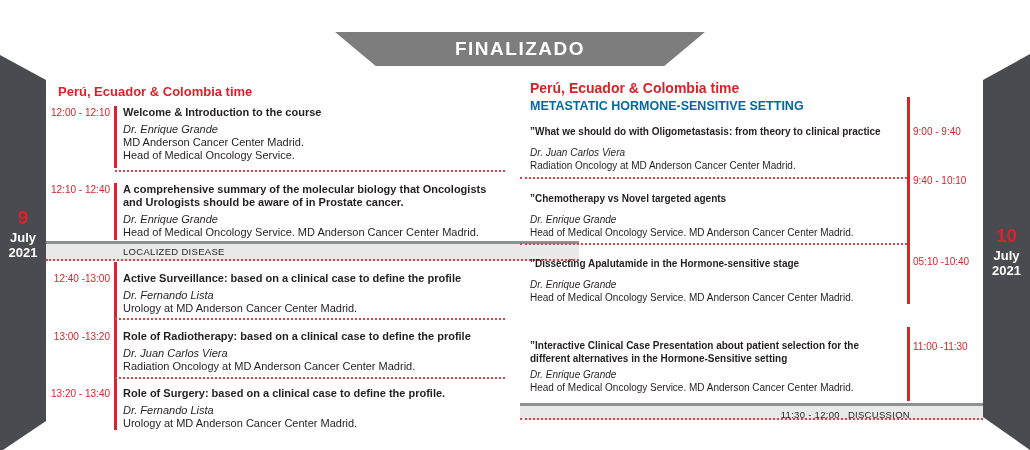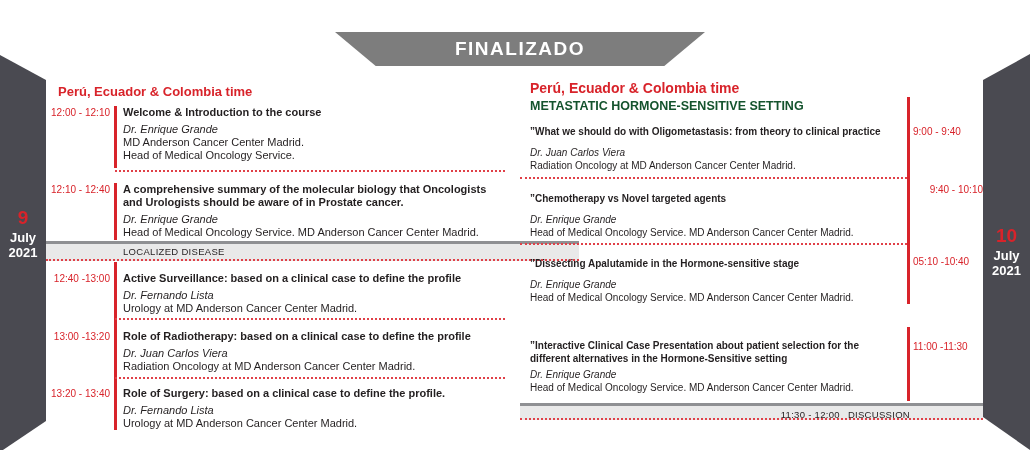--- a/index.html
+++ b/index.html
@@ -17,21 +17,21 @@
   .banner-label{color:#ffffff;font-weight:bold;font-size:19px;letter-spacing:1.5px;}
   
   .panel{background:#4a4a51;top:0;height:450px;}
   .panel-left{left:0;width:46px;clip-path:polygon(0 55px,100% 80px,100% 421px,0 452px);}
   .panel-right{left:983px;width:47px;clip-path:polygon(0 80px,100% 54px,100% 450px,0 417px);}
   .date-block{width:46px;text-align:center;}
   .date-day{color:#d8232a;font-weight:bold;font-size:19px;line-height:24px;}
   .date-month,.date-year{color:#ffffff;font-weight:bold;font-size:13px;line-height:15px;}
   
   .tz-header{color:#d8232a;font-weight:bold;font-size:13px;}
-  .section-header{color:#14532d;font-weight:bold;font-size:12.5px;}
+  .section-header{color:#0369a1;font-weight:bold;font-size:12.5px;}
   
   .vline{width:3px;background:#d8232a;}
   
   .dotted{border-top:2px dotted #e04048;height:0;}
   
   .band{
     background:#e9e9e9;border-top:3px solid #8f9093;border-bottom:2px dotted #e04048;
     font-size:9.5px;color:#231f20;letter-spacing:0.3px;
   }
   .band-left{left:46px;width:456px;top:241px;height:15px;line-height:15px;padding-left:77px;box-sizing:content-box;}
@@ -135,21 +135,21 @@
   <div class="abs dotted" style="left:520px;top:177px;width:387px;"></div>
   <div class="abs dotted" style="left:520px;top:243px;width:387px;"></div>
 
   <div class="abs time time-right" style="top:126px;">9:00 - 9:40</div>
   <div class="abs session session-right" style="top:125px;">
     <div class="s-title">”What we should do with Oligometastasis: from theory to clinical practice</div>
     <div class="s-speaker">Dr. Juan Carlos Viera</div>
     <div class="s-affil">Radiation Oncology at MD Anderson Cancer Center Madrid.</div>
   </div>
 
-  <div class="abs time time-right" style="top:184px;text-align:right;">9:40 - 10:10</div>
+  <div class="abs time time-right" style="top:175px;">9:40 - 10:10</div>
   <div class="abs session session-right" style="top:192px;">
     <div class="s-title">”Chemotherapy vs Novel targeted agents</div>
     <div class="s-speaker">Dr. Enrique Grande</div>
     <div class="s-affil">Head of Medical Oncology Service. MD Anderson Cancer Center Madrid.</div>
   </div>
 
   <div class="abs time time-right" style="top:256px;">05:10 -10:40</div>
   <div class="abs session session-right" style="top:257px;">
     <div class="s-title">”Dissecting Apalutamide in the Hormone-sensitive stage</div>
     <div class="s-speaker">Dr. Enrique Grande</div>

